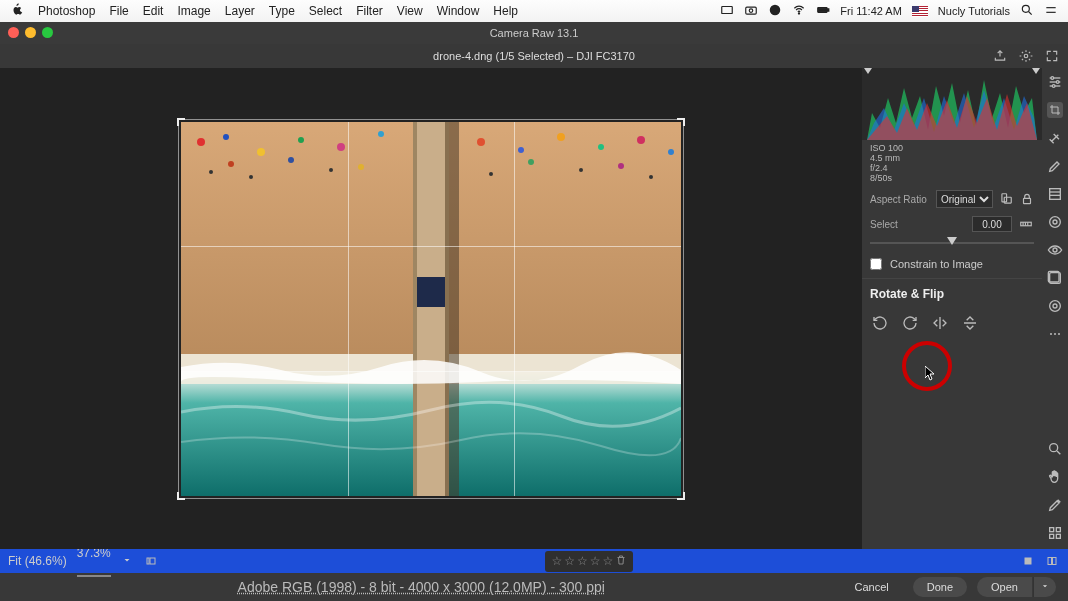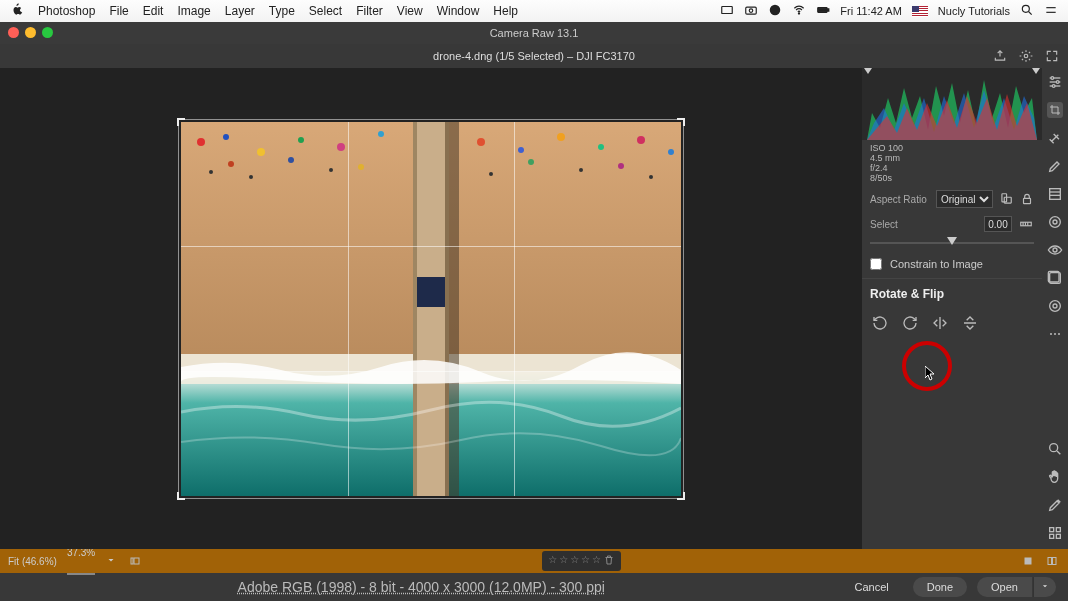--- a/index.html
+++ b/index.html
@@ -33,37 +33,37 @@
   .right-panel { width: 180px; background: #383838; display: flex; flex-direction: column; color: #ccc; font-size: 11px; }
   .hist { height: 72px; position: relative; background: #2a2a2a; }
   .hist .marker { position: absolute; top: 0; width: 0; height: 0; border-left: 4px solid transparent; border-right: 4px solid transparent; border-top: 6px solid #ccc; }
   .hist svg { position: absolute; inset: 0; }
   .metadata { display: flex; justify-content: space-between; padding: 3px 8px; font-size: 9px; color: #bbb; background: #383838; flex-direction: column; }
   .section-title { display: flex; justify-content: space-between; align-items: center; padding: 8px 8px 6px; font-weight: 600; color: #eee; font-size: 12px; }
   .section-title svg { width: 14px; height: 14px; color: #999; }
   .row { display: flex; align-items: center; padding: 4px 8px; gap: 6px; }
   .row label { font-size: 10px; color: #aaa; flex: 0 0 60px; }
   .row select { flex: 1; background: #2b2b2b; color: #ddd; border: 1px solid #555; font-size: 10px; height: 18px; }
-  .row input[type=text] { width: 28px; background: #2b2b2b; color: #ddd; border: 1px solid #555; font-size: 10px; height: 16px; text-align: center; }
+  .row input[type=text] { width: 40px; background: #2b2b2b; color: #ddd; border: 1px solid #555; font-size: 10px; height: 16px; text-align: center; }
   .slider { flex: 1; height: 14px; position: relative; }
   .slider .track { position: absolute; left: 0; right: 0; top: 6px; height: 2px; background: #555; }
   .slider .thumb { position: absolute; top: 1px; width: 0; height: 0; border-left: 5px solid transparent; border-right: 5px solid transparent; border-top: 8px solid #ccc; left: 50%; transform: translateX(-50%); }
   .icon-btn { width: 16px; height: 16px; color: #bbb; display: inline-flex; align-items: center; justify-content: center; }
   .icon-btn svg { width: 14px; height: 14px; }
   .checkbox-row { display: flex; align-items: center; padding: 4px 8px 8px; gap: 8px; border-bottom: 1px solid #444; }
   .checkbox-row input { width: 12px; height: 12px; }
   .rotate-row { display: flex; gap: 10px; padding: 6px 8px; align-items: center; }
   .rotate-row .icon-btn { width: 20px; height: 20px; }
   .rotate-row svg { width: 16px; height: 16px; }
   .annotation-circle { position: absolute; border: 4px solid #cc0000; border-radius: 50%; width: 50px; height: 50px; pointer-events: none; }
   .tool-rail { width: 26px; background: #383838; display: flex; flex-direction: column; align-items: center; padding-top: 6px; gap: 12px; color: #bbb; }
   .tool-rail .group { display: flex; flex-direction: column; gap: 12px; }
   .tool-rail .bottom-group { margin-top: auto; padding-bottom: 8px; display: flex; flex-direction: column; gap: 12px;}
   .tool-rail svg { width: 16px; height: 16px; }
-  .statusbar { height: 24px; background: #a16207; display: flex; align-items: center; padding: 0 8px; color: #ccc; font-size: 10px; gap: 10px; }
+  .statusbar { height: 24px; background: #1d4ed8; display: flex; align-items: center; padding: 0 8px; color: #ccc; font-size: 12px; gap: 10px; }
   .statusbar .zoom-fit { }
   .statusbar .zoom-pct { border-bottom: 2px solid #888; padding-bottom: 15px;}
   .statusbar .stars { margin: 0 auto; display: flex; gap: 2px; color: #888; background:#2f2f2f; padding:3px 6px; border-radius:3px;}
   .statusbar svg { width: 12px; height: 12px; }
   .statusbar .view-icons { display: flex; gap: 8px; }
   .bottombar { height: 28px; background: #383838; display: flex; align-items: center; padding: 0 12px; gap: 10px; color: #ccc; font-size: 10px; }
   .bottombar .meta-link { margin: 0 auto; text-decoration: underline dotted; color: #bbb; font-size: 14px; }
   .btn { background: #4a4a4a; color: #ddd; border: none; border-radius: 20px; padding: 4px 14px; font-size: 11px; }
   .btn.split { border-radius: 20px 0 0 20px; }
   .btn.chev { border-radius: 0 20px 20px 0; padding: 4px 6px; margin-left: -9px; border-left: 1px solid #333;}

